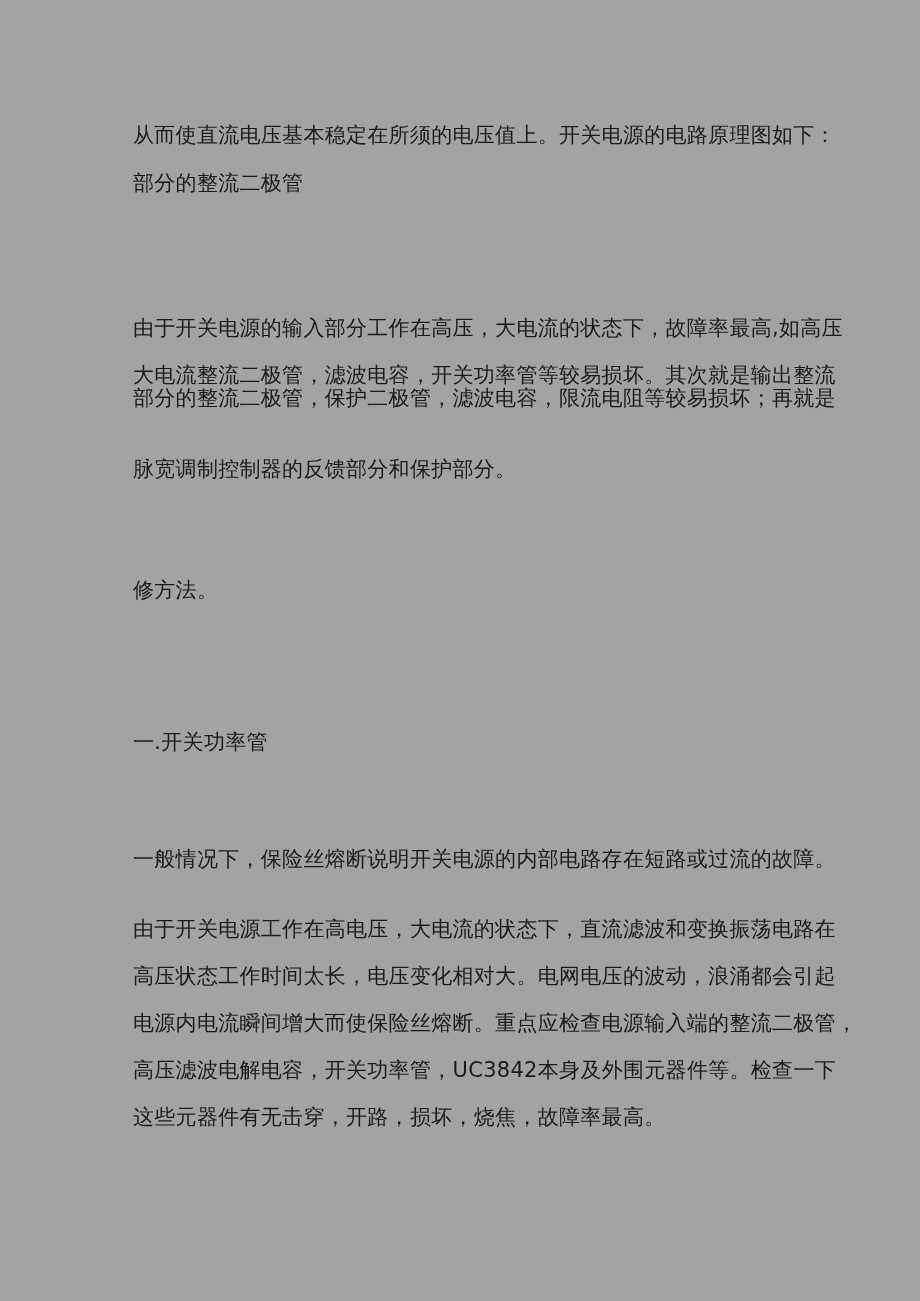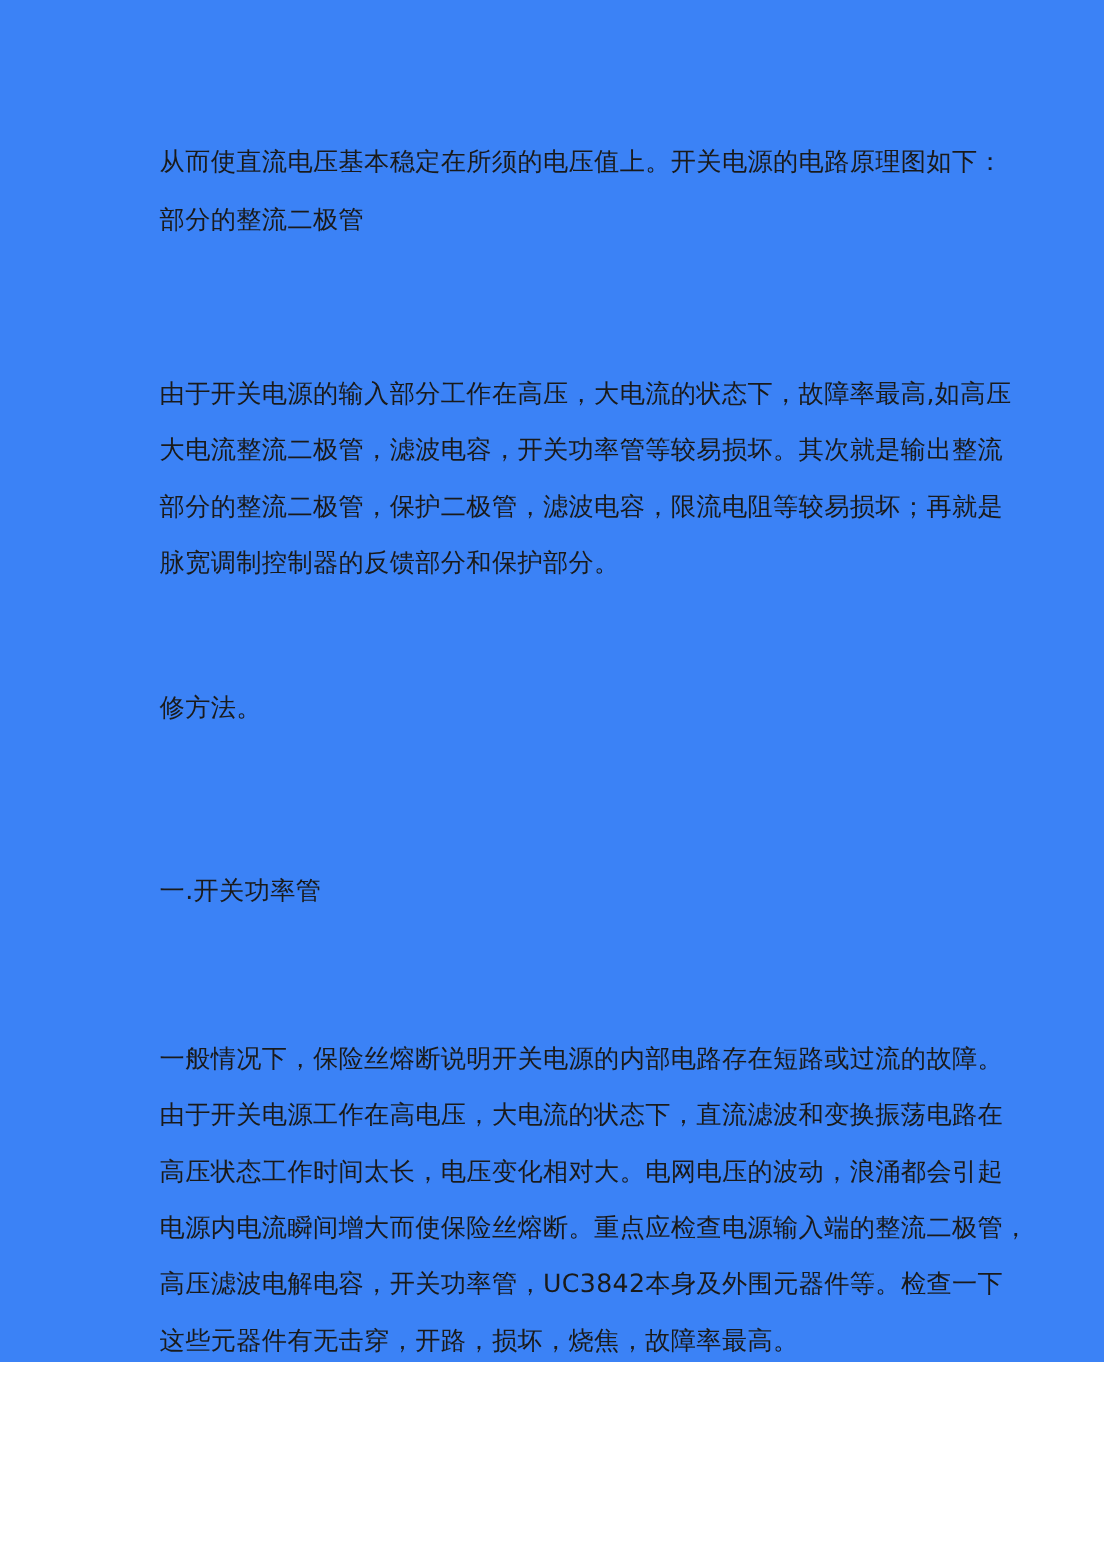--- a/index.html
+++ b/index.html
@@ -13,22 +13,22 @@
       position: relative;
       overflow: hidden;
       font-family: "DejaVu Sans", "Liberation Sans", sans-serif;
       color: #1a1a1a;
     }
     .page {
       position: absolute;
       left: 0;
       top: 0;
       width: 920px;
-      height: 1135px;
-      background: #3b82f6;
+      height: 1301px;
+      background: #a3a3a3;
     }
     .line {
       position: absolute;
       left: 133px;
       width: 680px;
       font-size: 21px;
       line-height: 24px;
       white-space: nowrap;
       letter-spacing: 0.3px;
     }
@@ -36,26 +36,26 @@
 </head>
 <body>
 
 <div class="page">
   <div class="line" style="top:123px">从而使直流电压基本稳定在所须的电压值上。开关电源的电路原理图如下：</div>
   <div class="line" style="top:171px">部分的整流二极管</div>
 
 
   <div class="line" style="top:316px">由于开关电源的输入部分工作在高压，大电流的状态下，故障率最高,如高压</div>
   <div class="line" style="top:363px">大电流整流二极管，滤波电容，开关功率管等较易损坏。其次就是输出整流</div>
-  <div class="line" style="top:410px">部分的整流二极管，保护二极管，滤波电容，限流电阻等较易损坏；再就是</div>
+  <div class="line" style="top:386px">部分的整流二极管，保护二极管，滤波电容，限流电阻等较易损坏；再就是</div>
   <div class="line" style="top:457px">脉宽调制控制器的反馈部分和保护部分。</div>
 
   <div class="line" style="top:578px">修方法。</div>
 
   <div class="line" style="top:730px">一.开关功率管</div>
 
-  <div class="line" style="top:870px">一般情况下，保险丝熔断说明开关电源的内部电路存在短路或过流的故障。</div>
+  <div class="line" style="top:847px">一般情况下，保险丝熔断说明开关电源的内部电路存在短路或过流的故障。</div>
   <div class="line" style="top:917px">由于开关电源工作在高电压，大电流的状态下，直流滤波和变换振荡电路在</div>
   <div class="line" style="top:964px">高压状态工作时间太长，电压变化相对大。电网电压的波动，浪涌都会引起</div>
   <div class="line" style="top:1011px">电源内电流瞬间增大而使保险丝熔断。重点应检查电源输入端的整流二极管，</div>
   <div class="line" style="top:1058px">高压滤波电解电容，开关功率管，UC3842本身及外围元器件等。检查一下</div>
   <div class="line" style="top:1105px">这些元器件有无击穿，开路，损坏，烧焦，故障率最高。</div>
 </div>
 
 </body></html>

